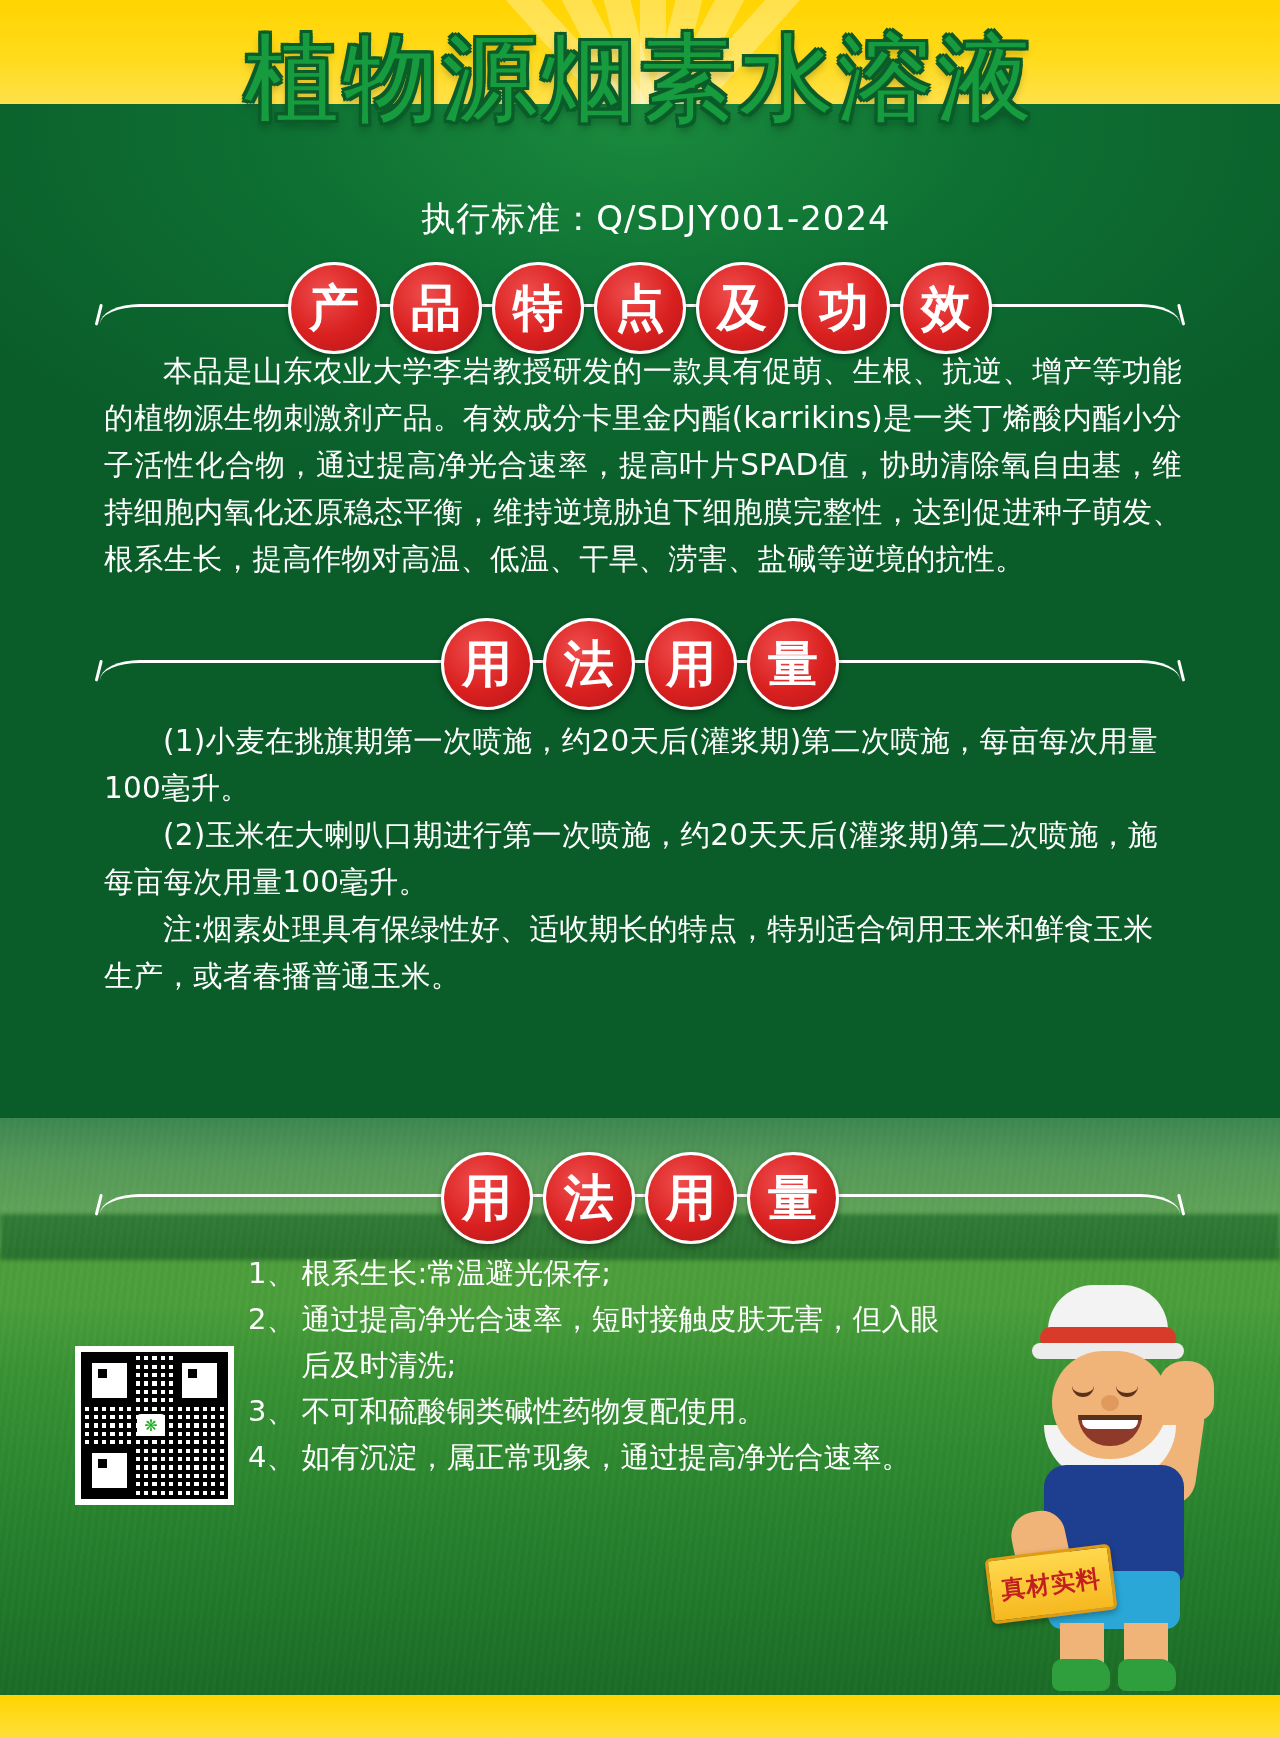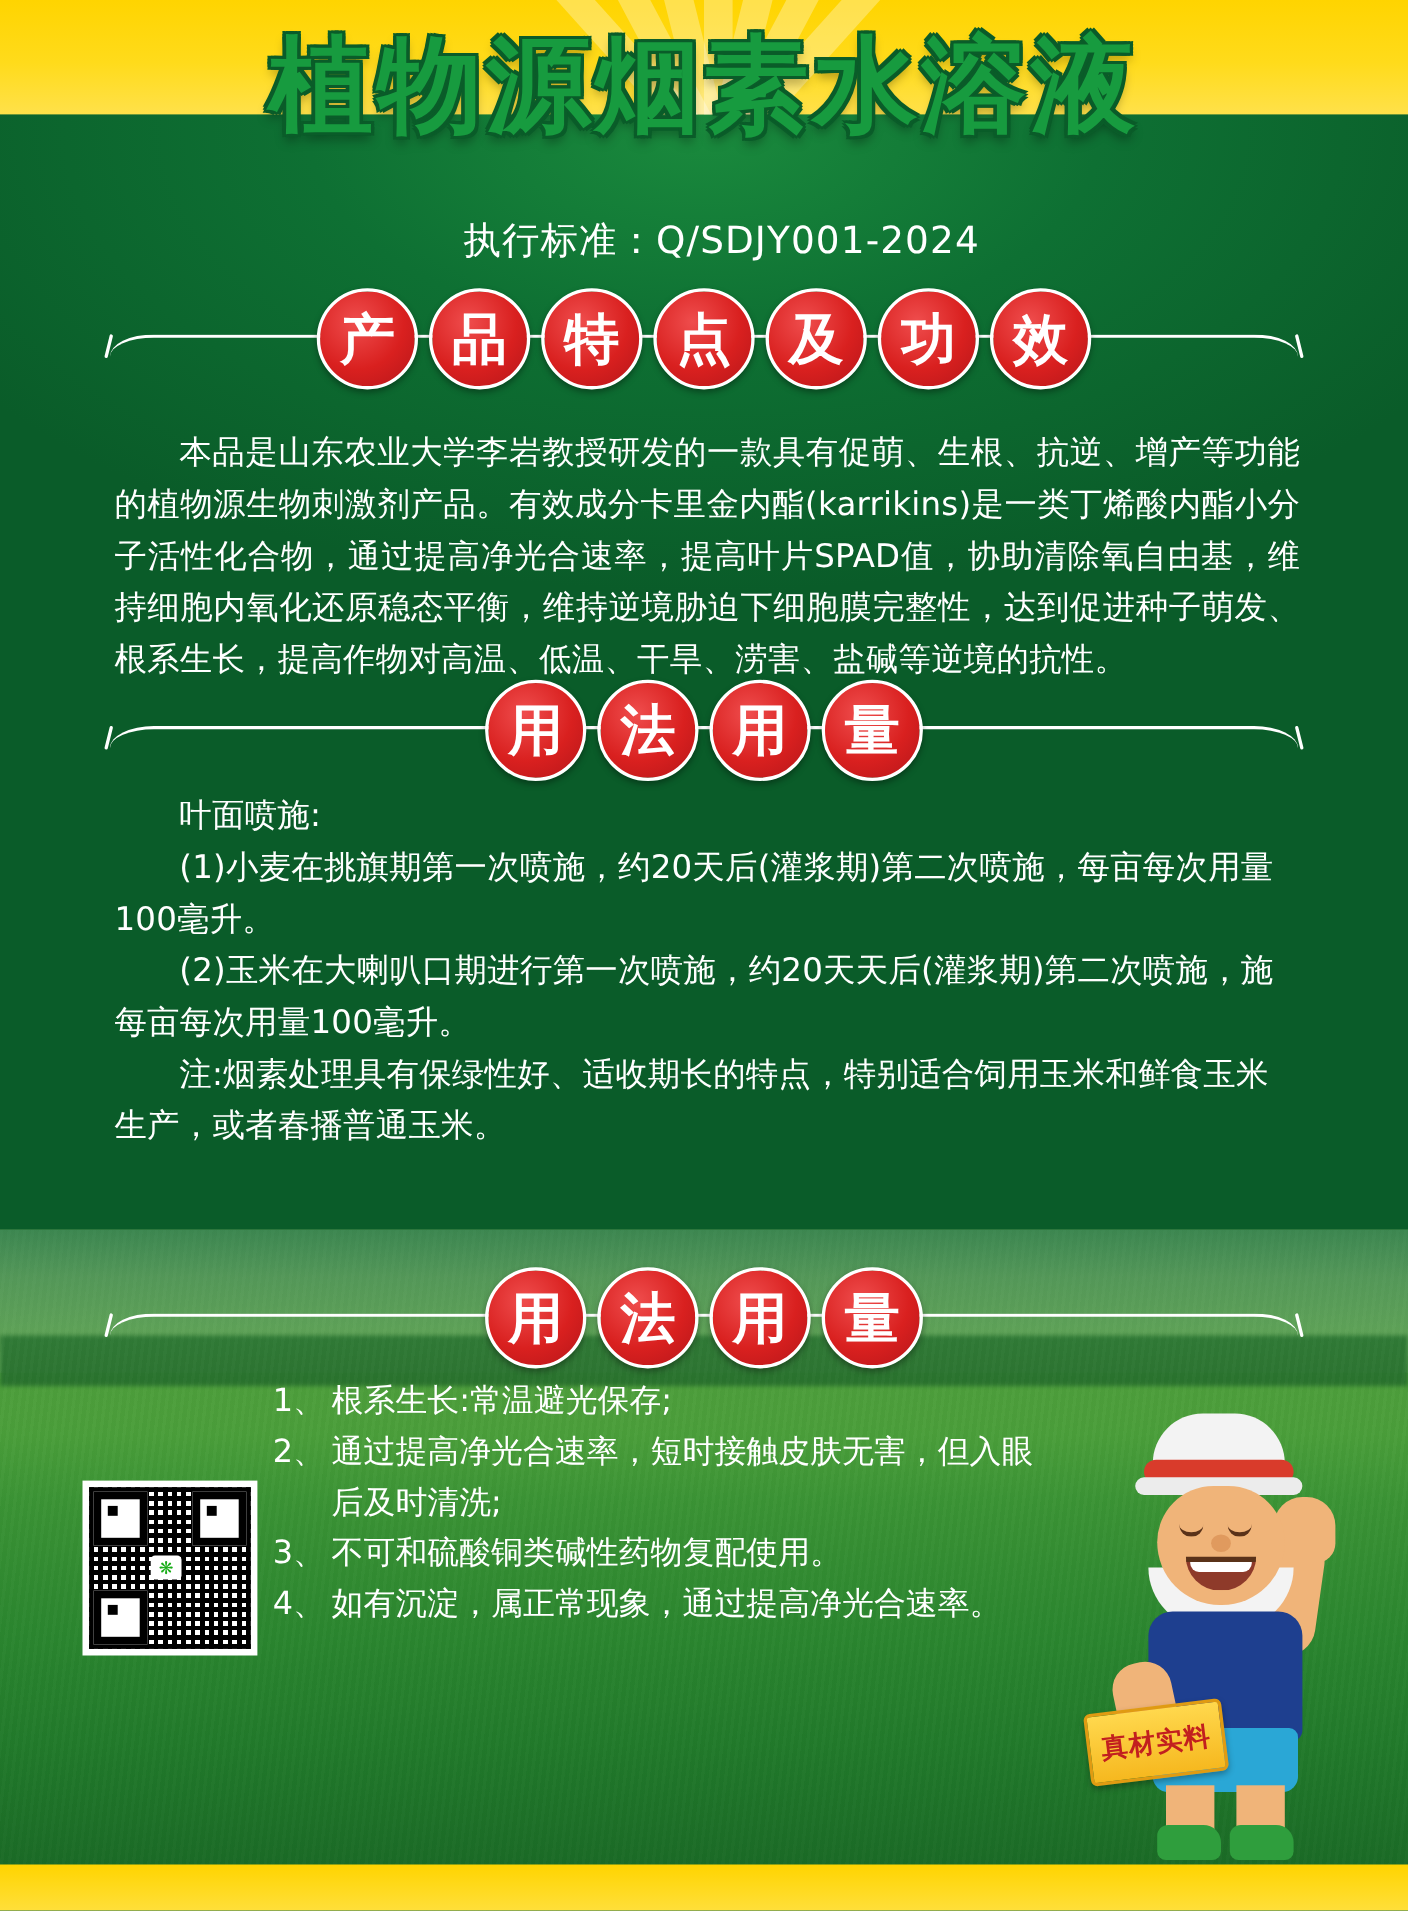--- a/index.html
+++ b/index.html
@@ -98,21 +98,21 @@
   }
 
   
   .main-title {
     position: absolute;
     left: 0; top: 18px;
     width: 1280px;
     text-align: center;
     font-size: 95px;
     line-height: 120px;
-    font-weight: 700;
+    font-weight: 400;
     color: #179b3f;
     letter-spacing: 4px;
     text-shadow:
       3px 0 0 #0a5c29, -3px 0 0 #0a5c29, 0 3px 0 #0a5c29, 0 -3px 0 #0a5c29,
       3px 3px 0 #0a5c29, -3px -3px 0 #0a5c29, 3px -3px 0 #0a5c29, -3px 3px 0 #0a5c29,
       0 6px 10px rgba(0,0,0,0.35);
     white-space: nowrap;
   }
 
   .standard {
@@ -182,21 +182,21 @@
   
   .body-text {
     position: absolute;
     color: #ffffff;
     font-size: 29.5px;
     line-height: 47px;
     letter-spacing: 0.2px;
   }
   .indent { text-indent: 2em; }
 
-  #features-text { left: 104px; top: 388px; width: 1078px; text-align: justify; }
+  #features-text { left: 104px; top: 348px; width: 1078px; text-align: justify; }
   #usage-text    { left: 104px; top: 718px; width: 1078px; }
   #usage-text p  { margin: 0; }
 
   
   #notes-list {
     position: absolute;
     left: 248px;
     top: 1250px;
     width: 700px;
     color: #ffffff;
@@ -401,21 +401,20 @@
     <div class="rule"></div>
     <div class="chars">
       <div class="ch">用</div>
       <div class="ch">法</div>
       <div class="ch">用</div>
       <div class="ch">量</div>
     </div>
   </div>
 
   <div class="body-text" id="usage-text">
-    <p class="indent">叶面喷施:</p>
     <p class="indent">(1)小麦在挑旗期第一次喷施，约20天后(灌浆期)第二次喷施，每亩每次用量100毫升。</p>
     <p class="indent">(2)玉米在大喇叭口期进行第一次喷施，约20天天后(灌浆期)第二次喷施，施每亩每次用量100毫升。</p>
     <p class="indent">注:烟素处理具有保绿性好、适收期长的特点，特别适合饲用玉米和鲜食玉米生产，或者春播普通玉米。</p>
   </div>
 
   <div class="section-head" style="top: 1152px;">
     <div class="rule"></div>
     <div class="chars">
       <div class="ch">用</div>
       <div class="ch">法</div>

